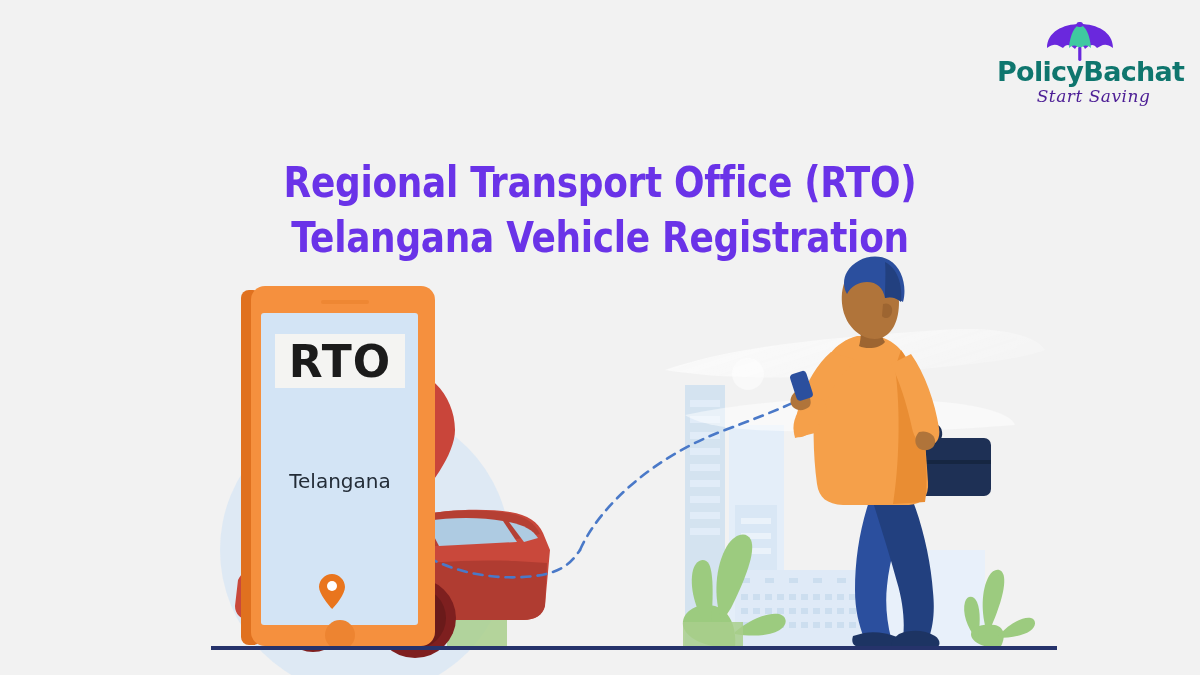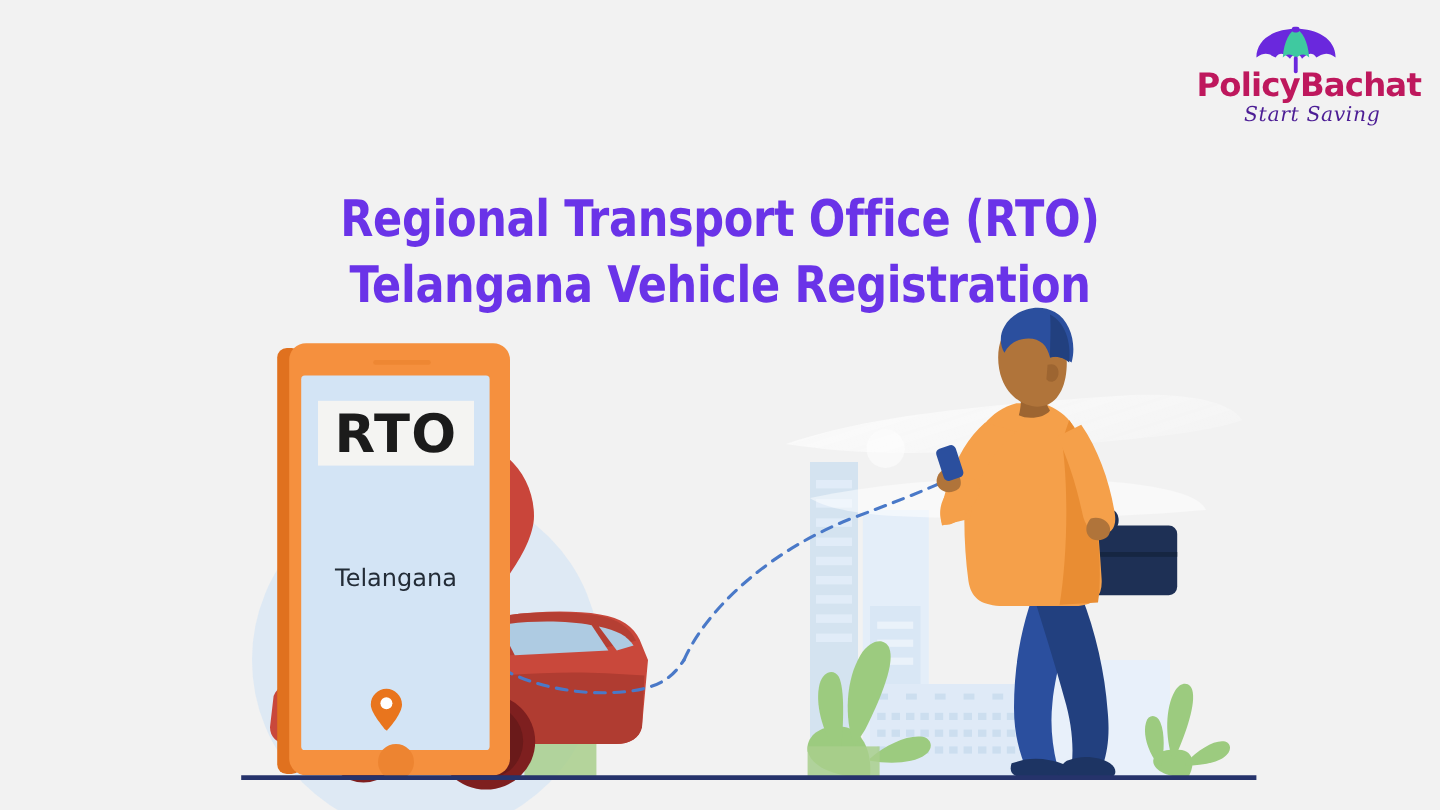--- a/index.html
+++ b/index.html
@@ -21,21 +21,21 @@
   }
   .logo-umbrella{
     position:absolute; left:50%; top:0;
     transform:translateX(-50%);
     width:74px;height:40px;
   }
   .logo-name{
     position:absolute;left:0;right:0;top:36px;
     font-family:"DejaVu Sans","Liberation Sans",sans-serif;
     font-weight:bold;font-size:27px;letter-spacing:-0.7px;
-    color:#be185d;line-height:1;
+    color:#0f766e;line-height:1;
     white-space:nowrap;
   }
   .logo-tag{
     position:absolute;left:0;right:0;top:64px;
     font-family:"DejaVu Serif",serif;
     font-style:italic;font-size:17px;
     color:#4c1d95;
     letter-spacing:0.5px;
     transform:translateX(14px);
   }
@@ -48,21 +48,21 @@
     font-family:"DejaVu Sans Condensed","Liberation Sans Narrow","Liberation Sans",sans-serif;
     font-weight:bold;
     font-size:42px;
     line-height:1.30;
     letter-spacing:-0.3px;
     transform:scaleX(0.95);
   }
   .headline .line{display:block;}
 
   
-  .illus{position:absolute;left:4px;top:250px;width:976px;height:425px;padding-left:21px;}
+  .illus{position:absolute;left:14px;top:250px;width:976px;height:425px;padding-left:21px;}
   .illus svg{display:block;width:1200px;height:425px;}
 </style>
 </head>
 <body>
 
 <div class="stage">
 
   <div class="logo">
     <div class="logo-umbrella">
       <svg viewBox="0 0 74 40" width="74" height="40">

